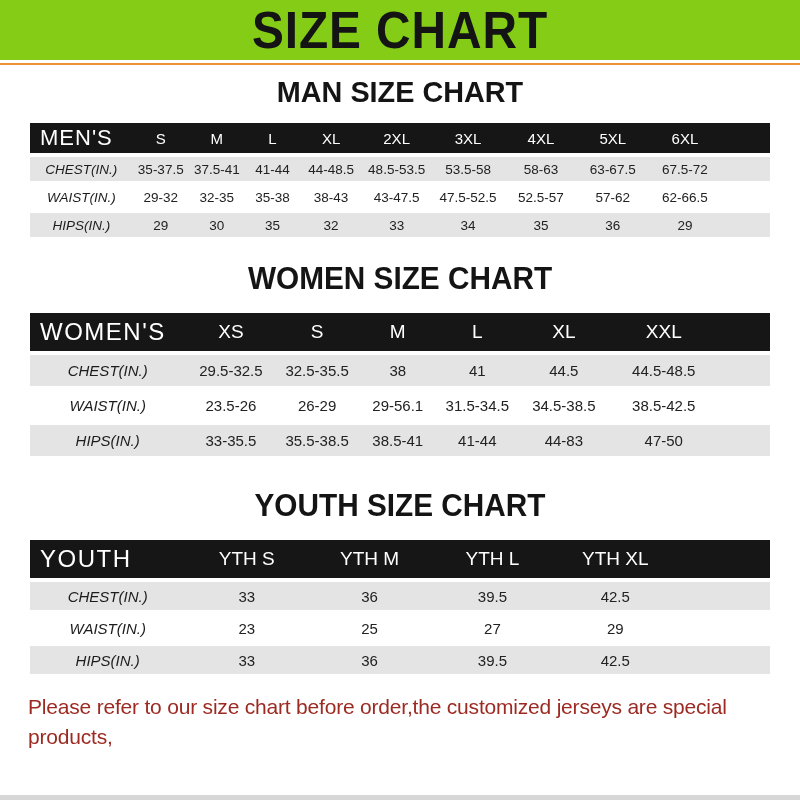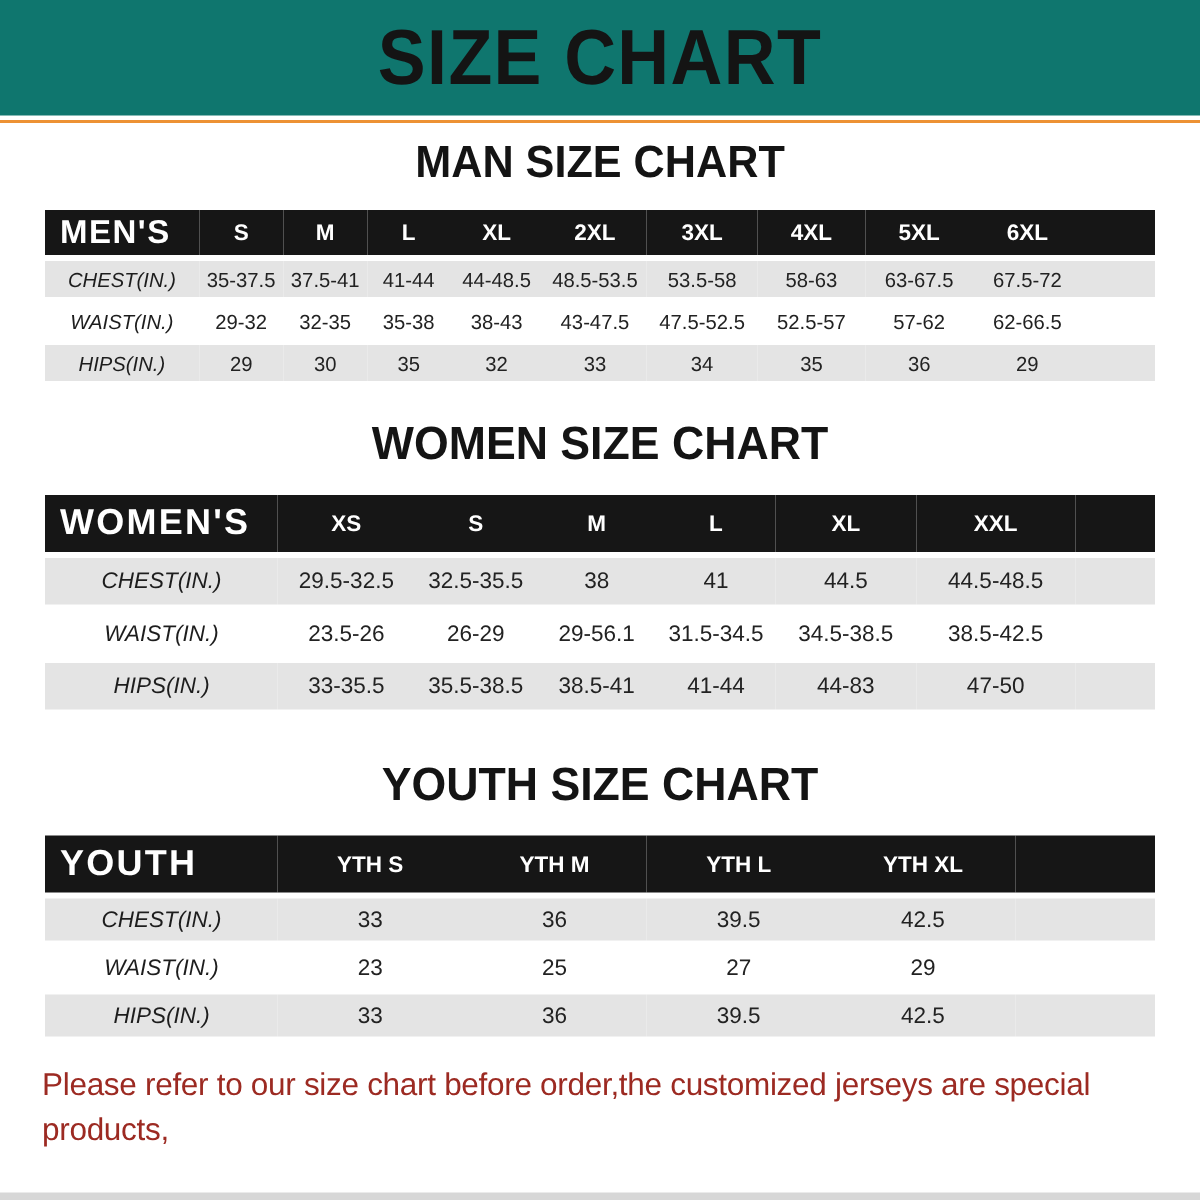--- a/index.html
+++ b/index.html
@@ -2,54 +2,54 @@
 <html><head>
 <meta charset="utf-8">
 <style>
   html,body{margin:0;padding:0;}
   body{
     width:800px;height:800px;overflow:hidden;background:#ffffff;
     font-family:"Liberation Sans","DejaVu Sans",sans-serif;
     position:relative;
   }
   .banner{
-    height:77px;background:#0f766e;display:flex;align-items:center;justify-content:center;
+    height:60px;background:#84cc16;display:flex;align-items:center;justify-content:center;
   }
   .banner h1{
     margin:0;font-size:52px;font-weight:bold;color:#141414;letter-spacing:1px;
     transform:scaleX(0.92);transform-origin:center;
   }
   .banner-hairline{height:2px;background:#ed9234;margin-top:3px;}
   h2.section-title{
     margin:0;text-align:center;font-weight:bold;color:#141414;letter-spacing:0px;
     transform:scaleX(0.96);transform-origin:center;
   }
   h2.t-man{font-size:30px;margin:10px 0 10px;}
   h2.t-women{font-size:31px;margin:20px 0 12px;}
   h2.t-youth{font-size:31px;margin:28px 0 12px;}
   table.size-table{
     width:740px;margin:0 auto;border-collapse:separate;border-spacing:0 4px;
     table-layout:fixed;
   }
   table.size-table th{
-    background:#161616;color:#ffffff;font-weight:bold;text-align:center;padding:0;
+    background:#161616;color:#ffffff;font-weight:normal;text-align:center;padding:0;
   }
   table.size-table th.corner{text-align:left;padding-left:10px;}
   table.size-table td{
     text-align:center;color:#222222;padding:0;white-space:nowrap;
   }
   table.size-table td.rowlabel{color:#1d1d1d;font-style:italic;}
   table.size-table tbody tr:nth-child(odd) td{background:#e4e4e4;}
   table.size-table tbody tr:nth-child(even) td{background:#ffffff;}
   
   table.tbl-men th{height:30px;font-size:15px;}
   table.tbl-men th.corner{font-size:22px;letter-spacing:1px;}
   table.tbl-men td{height:24px;font-size:13.5px;}
   
-  table.tbl-women th,table.tbl-youth th{height:38px;font-size:15px;}
+  table.tbl-women th,table.tbl-youth th{height:38px;font-size:19px;}
   table.tbl-women th.corner,table.tbl-youth th.corner{font-size:24px;letter-spacing:1.5px;}
   table.tbl-women td{height:31px;font-size:15px;}
   table.tbl-youth td{height:28px;font-size:15px;}
   .footer-note{
     margin:14px 0 0;padding:0 28px;color:#9c2a22;font-size:21px;line-height:1.45;
     letter-spacing:-0.2px;
   }
   .bottom-strip{
     position:absolute;left:0;bottom:0;width:100%;height:5px;background:#d7d7d7;
   }

